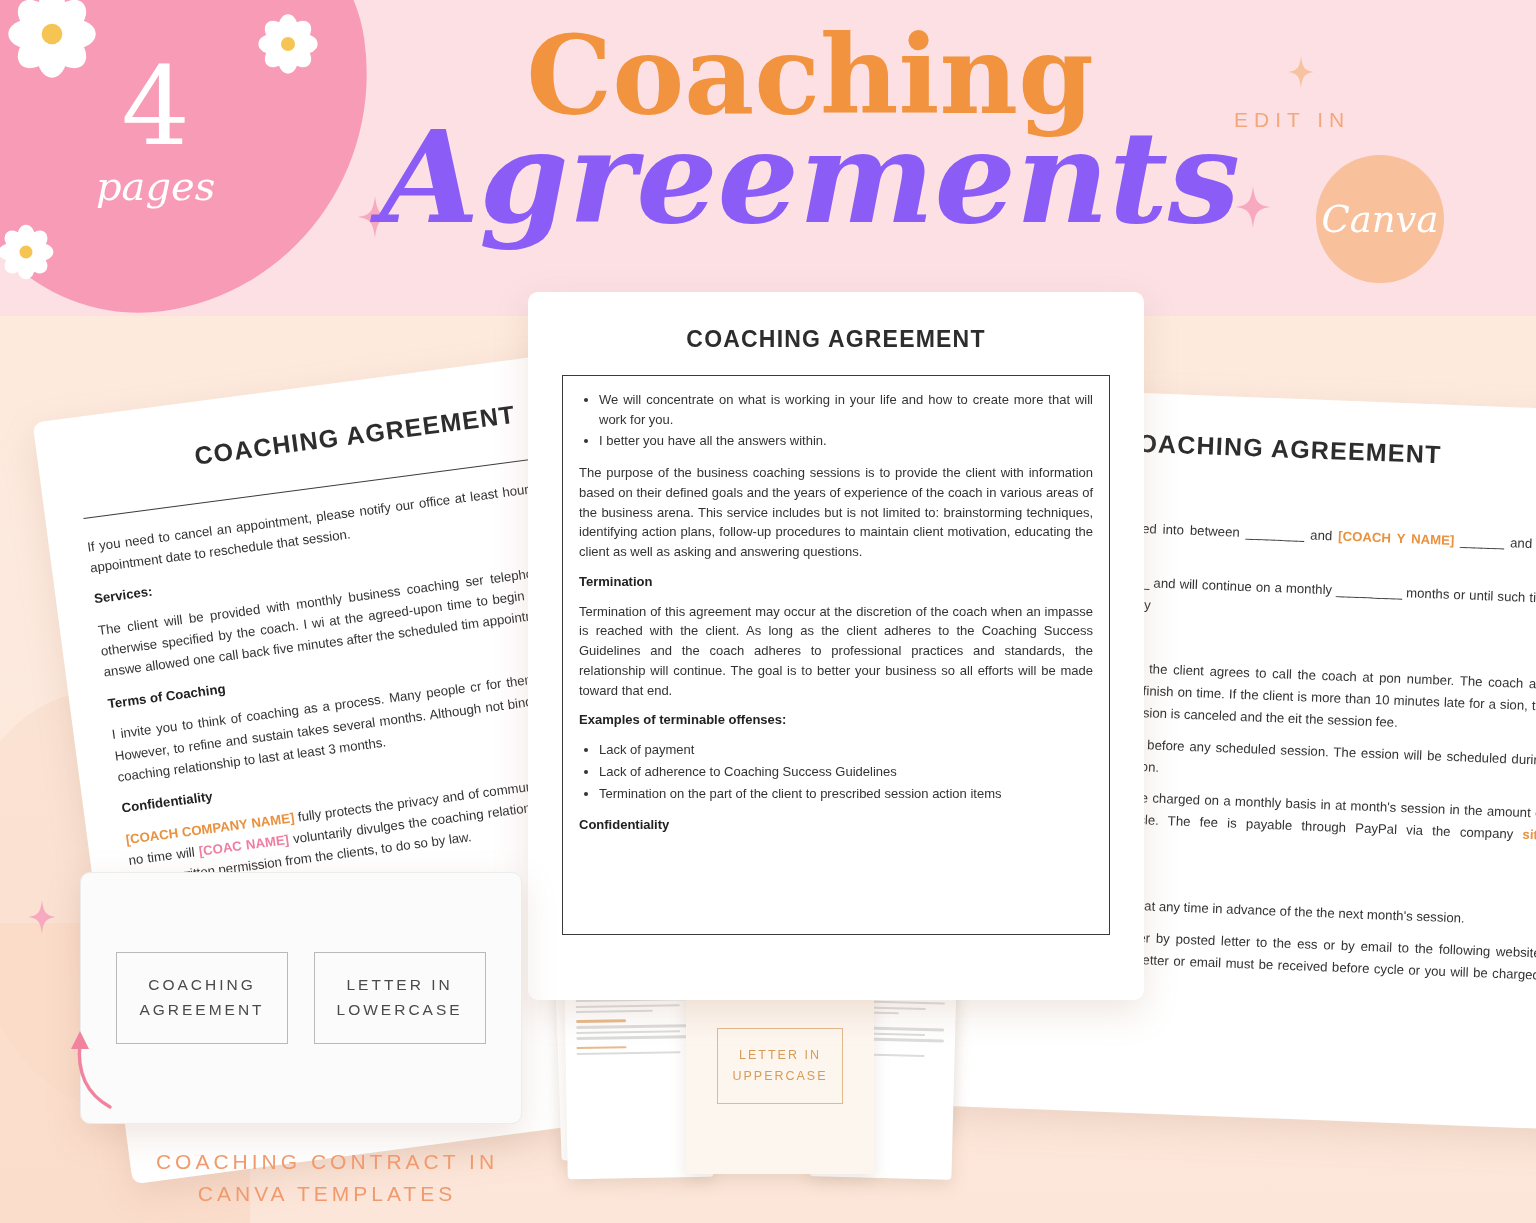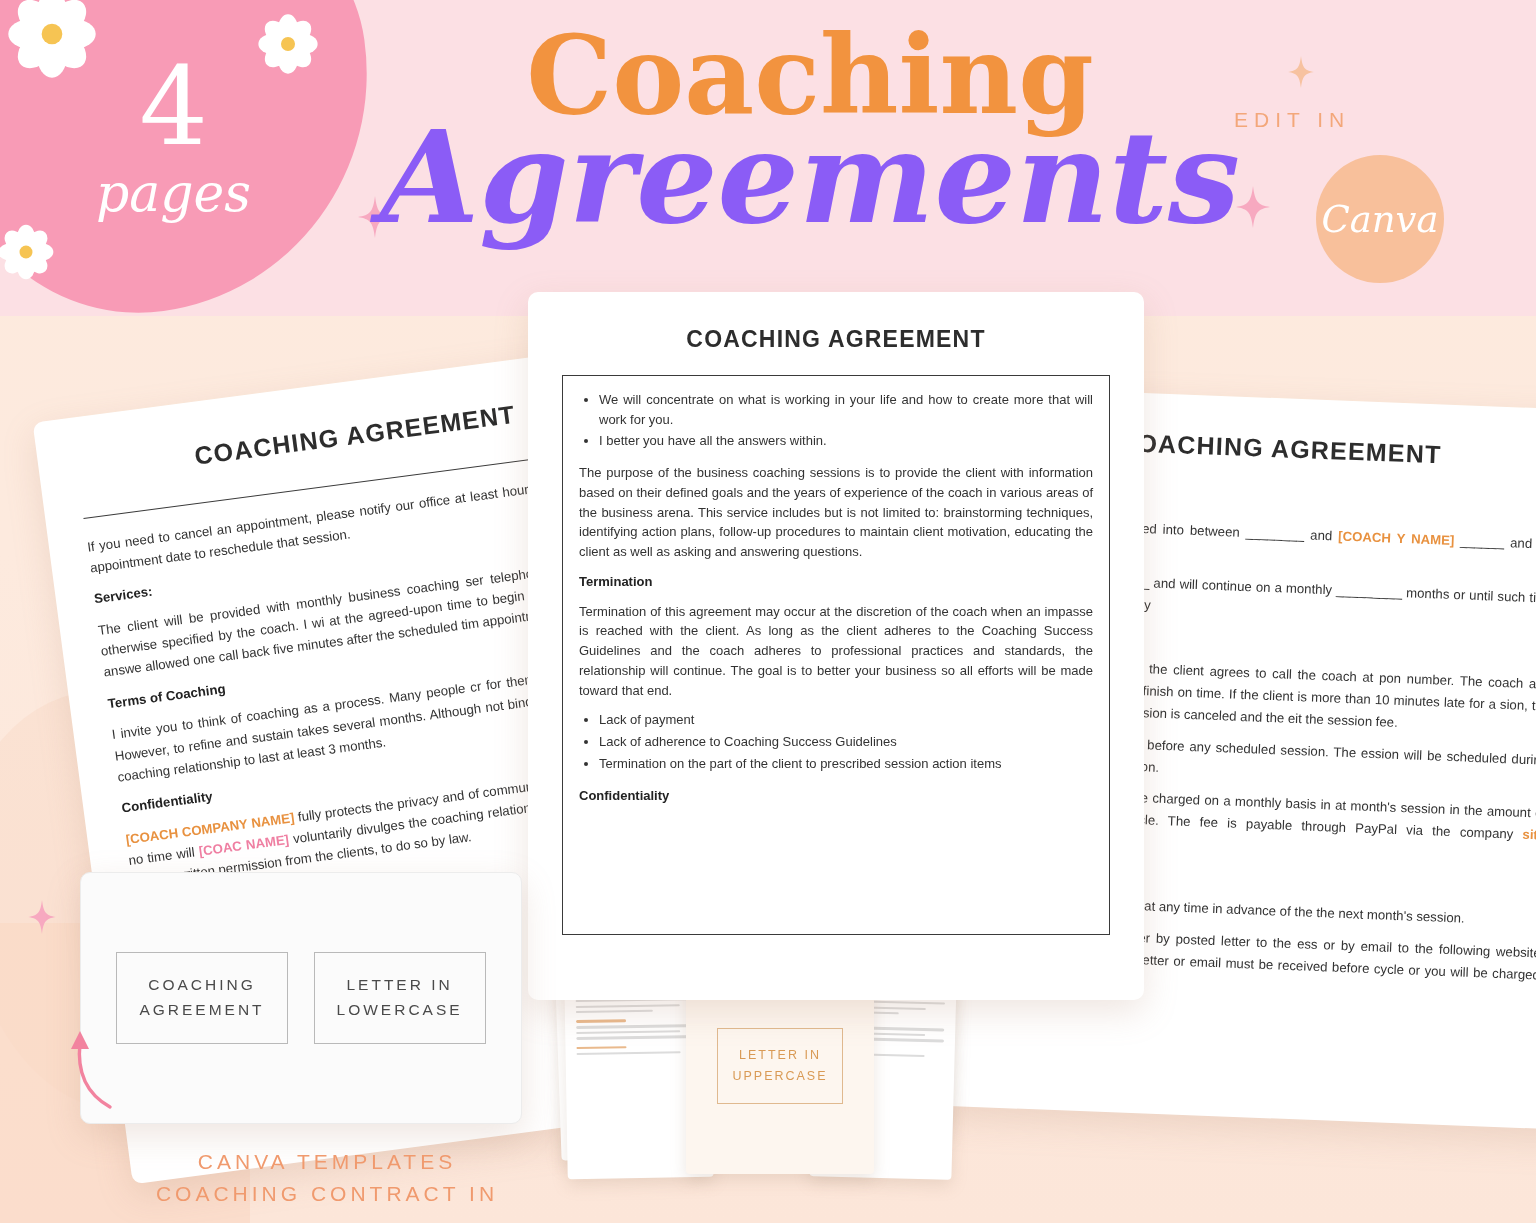--- a/index.html
+++ b/index.html
@@ -42,21 +42,21 @@
     position:absolute;width:18px;height:18px;background:#f6c453;border-radius:50%;
     left:50%;top:50%;margin-left:-9px;margin-top:-9px;
   }
   
   .sparkle{position:absolute;}
   .sparkle svg{display:block;}
 
   
   .count-wrap{position:absolute;left:96px;top:58px;text-align:center;color:#fff;}
   .count-num{font-family:"DejaVu Serif", serif;font-size:108px;line-height:.9;font-weight:400;}
-  .count-label{font-family:"DejaVu Serif", serif;font-size:52px;font-style:italic;margin-top:8px;}
+  .count-label{font-family:"DejaVu Serif", serif;font-size:40px;font-style:italic;margin-top:8px;}
 
   .title{
     position:absolute;left:340px;top:26px;width:940px;text-align:center;
     font-family:"DejaVu Serif", serif;font-weight:700;line-height:.92;
   }
   .title .l1{font-size:108px;}
   .title .l2{font-size:128px;display:block;margin-top:-6px;}
   .t-o{color:#f2933f;}
   .t-p{color:#8b5cf6;font-style:italic;}
 
@@ -359,20 +359,21 @@
 <div class="doc" id="doc-center">
   <h1>COACHING AGREEMENT</h1>
   <div class="body">
     <ul>
       <li>We will concentrate on what is working in your life and how to create more that will work for you.</li>
       <li>I better you have all the answers within.</li>
     </ul>
     <p>The purpose of the business coaching sessions is to provide the client with information based on their defined goals and the years of experience of the coach in various areas of the business arena. This service includes but is not limited to: brainstorming techniques, identifying action plans, follow-up procedures to maintain client motivation, educating the client as well as asking and answering questions.</p>
     <p class="sec">Termination</p>
     <p>Termination of this agreement may occur at the discretion of the coach when an impasse is reached with the client. As long as the client adheres to the Coaching Success Guidelines and the coach adheres to professional practices and standards, the relationship will continue. The goal is to better your business so all efforts will be made toward that end.</p>
+    <p class="sec">Examples of terminable offenses:</p>
     <ul>
       <li>Lack of payment</li>
       <li>Lack of adherence to Coaching Success Guidelines</li>
       <li>Termination on the part of the client to prescribed session action items</li>
     </ul>
     <p class="sec">Confidentiality</p>
   </div>
 </div>
 
 <div class="doc" id="cover">
@@ -386,15 +387,15 @@
   </div>
 </div>
 
 <div class="arrow">
   <svg width="64" height="92" viewBox="0 0 64 92">
     <path d="M52 88 C34 78 18 60 22 24" stroke="#f2839f" stroke-width="3.4" fill="none" stroke-linecap="round"></path>
     <path d="M22 12 L31 30 L13 30 Z" fill="#f2839f"></path>
   </svg>
 </div>
 <div class="bottom-caption">
+  <div>COACHING CONTRACT IN</div>
   <div>CANVA TEMPLATES</div>
-  <div>COACHING CONTRACT IN</div>
 </div>
 
 </body></html>

